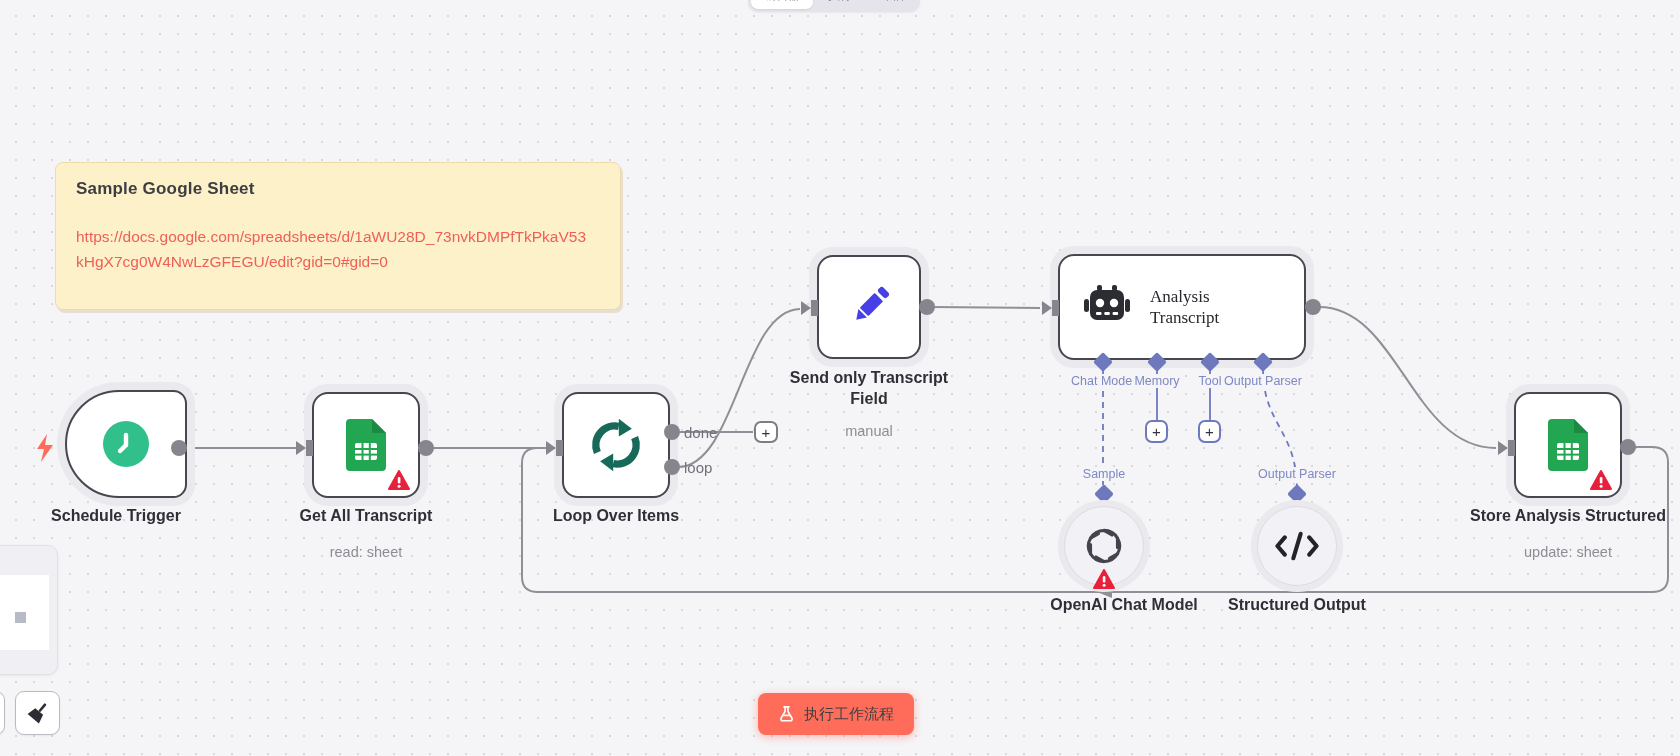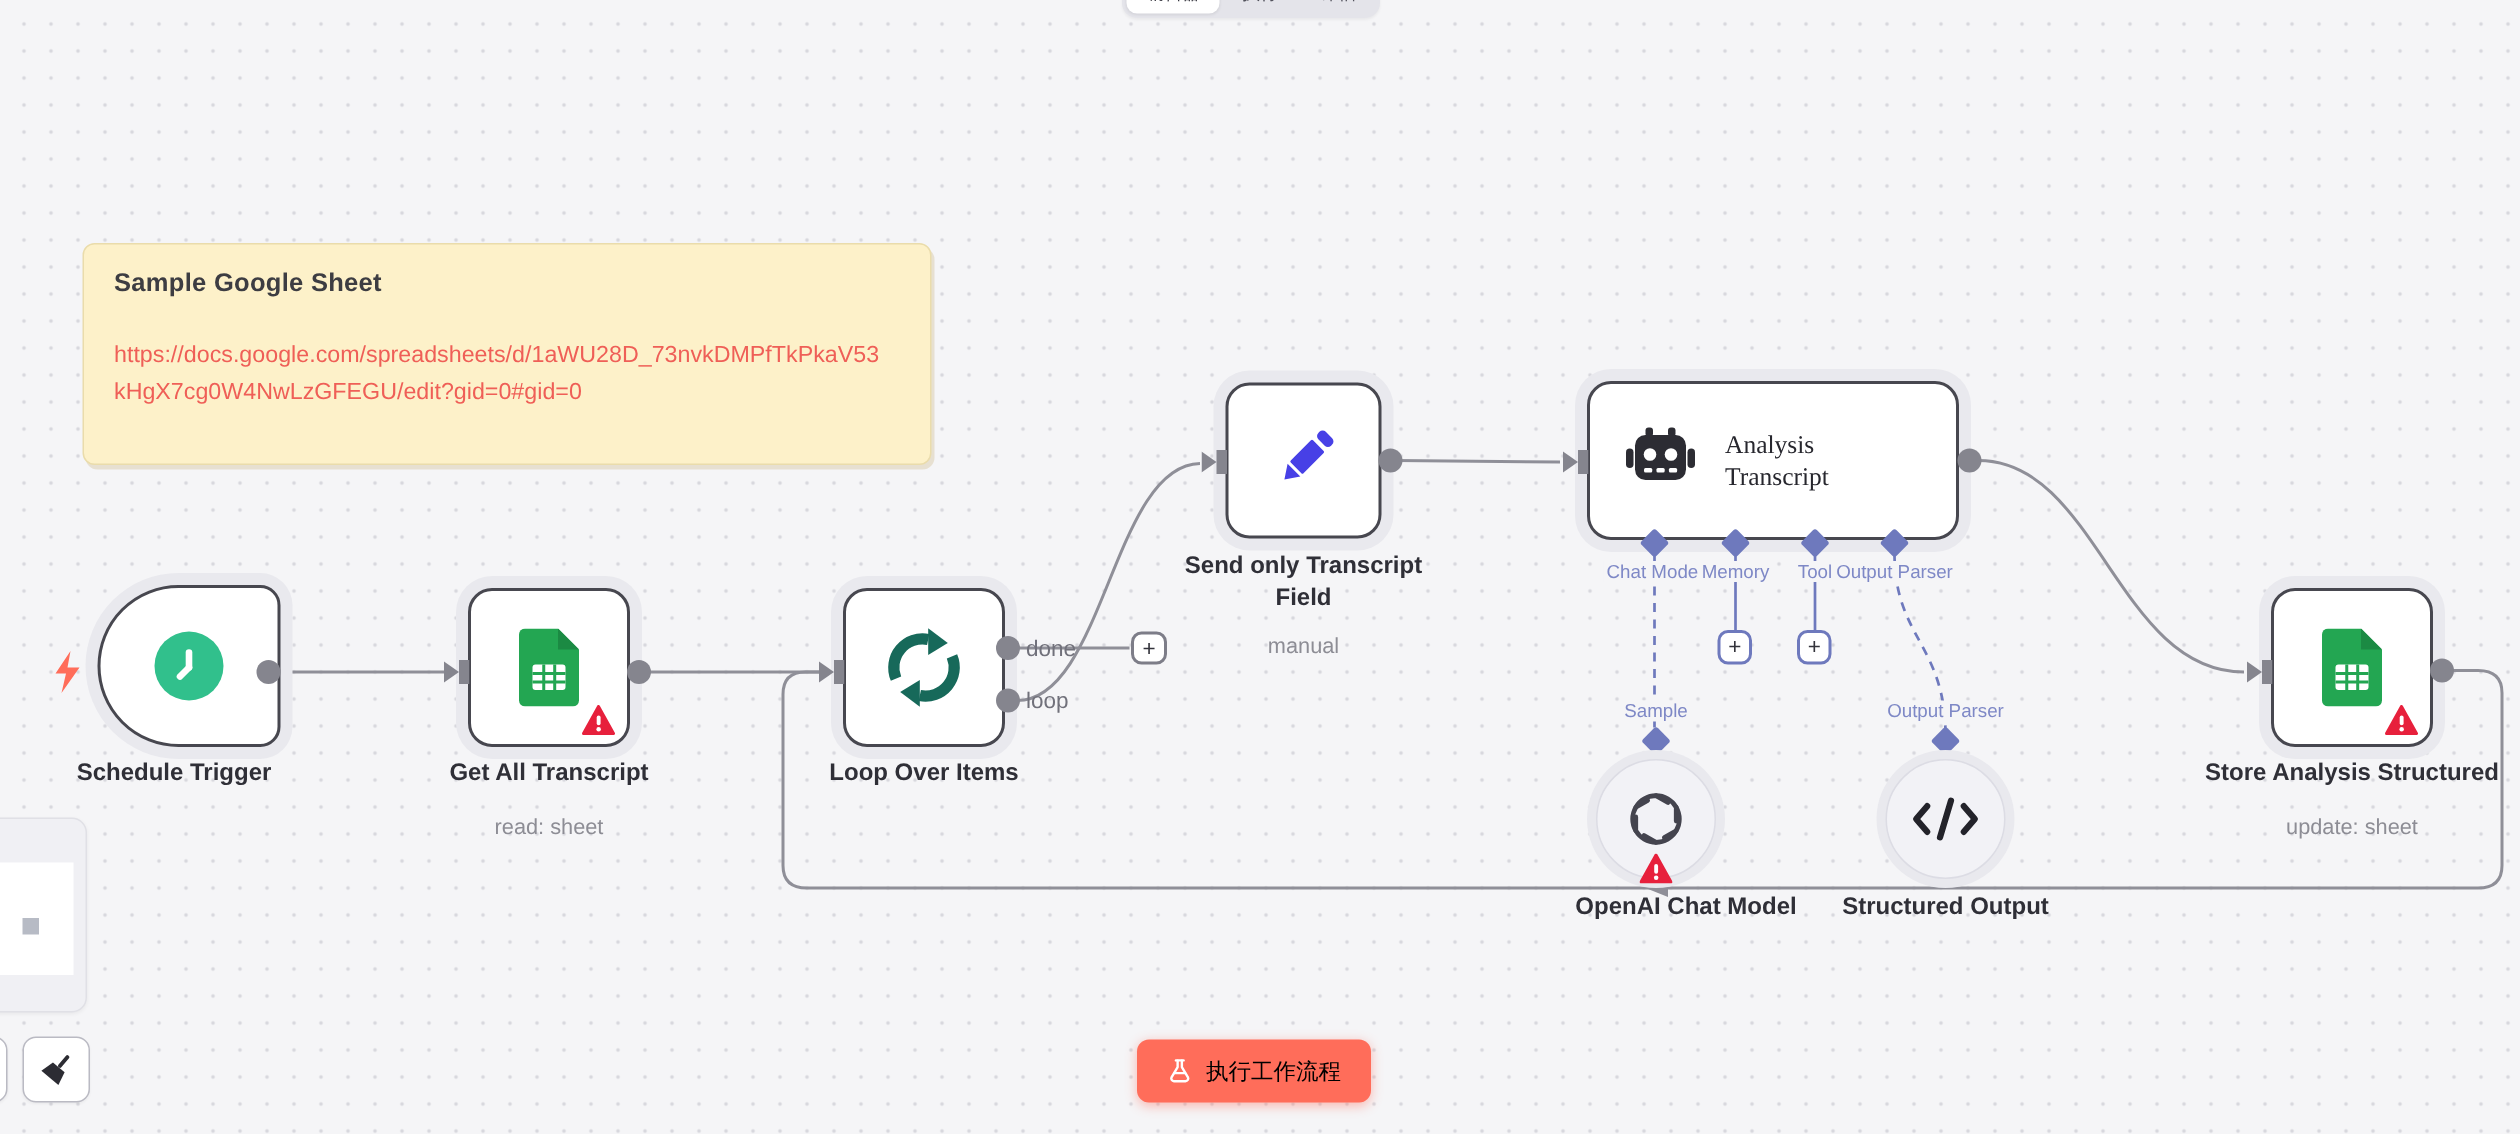--- a/index.html
+++ b/index.html
@@ -95,21 +95,21 @@
     width:80px; height:80px; border-radius:50%;
     background:#f2f2f6; border:1px solid #dcdce4;
     display:flex; align-items:center; justify-content:center;
     position:relative;
   }
   
   .exec-btn {
     position:absolute; left:758px; top:693px; height:42px;
     background:#ff6d5a; border:none; border-radius:8px;
     display:flex; align-items:center; gap:9px; padding:0 20px;
-    color:#000000; font-size:15px; font-family:"Liberation Sans", sans-serif;
+    color:#404040; font-size:15px; font-family:"Liberation Sans", sans-serif;
     box-shadow:0 2px 8px rgba(255,109,90,.45); cursor:pointer;
   }
   .minimap {
     position:absolute; left:-14px; top:545px; width:72px; height:130px;
     background:#f0f0f4; border:1px solid #e0e0e6; border-radius:10px;
     box-shadow:0 1px 3px rgba(0,0,0,.06);
   }
   .minimap .viewport {
     position:absolute; left:0; top:29px; width:62px; height:75px; background:#ffffff;
   }

